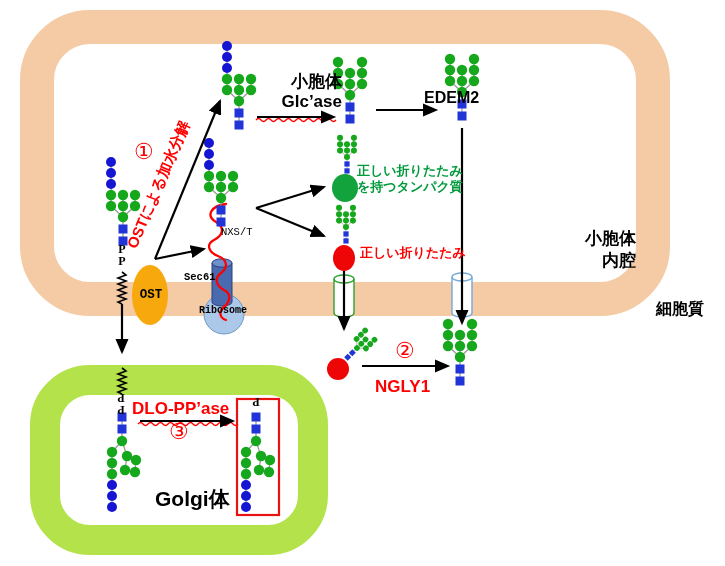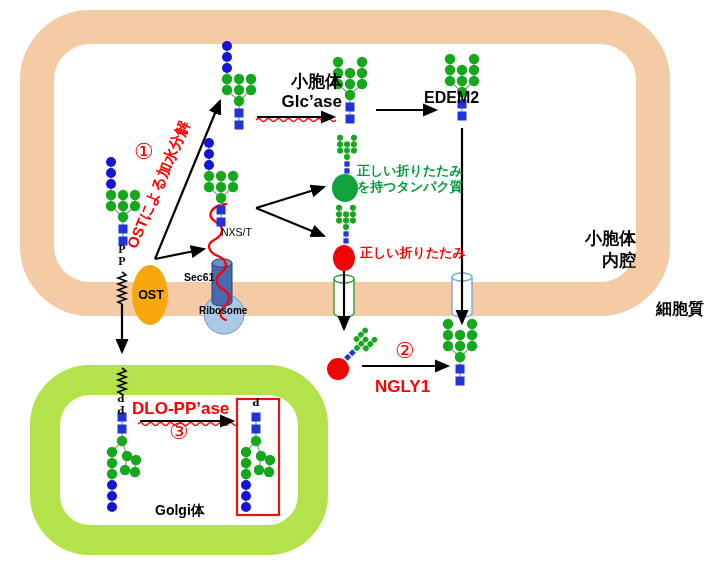--- a/index.html
+++ b/index.html
@@ -4,38 +4,38 @@
 <style>
   html,body{margin:0;padding:0;background:#fff;}
   .stage{position:relative;width:725px;height:566px;background:#fff;overflow:hidden;
          font-family:"Liberation Sans",sans-serif;}
   .er{position:absolute;left:20px;top:10px;width:650px;height:306px;box-sizing:border-box;
       border:34px solid #f5cba6;border-radius:70px;background:#fff;z-index:1;}
   .golgi{position:absolute;left:30px;top:365px;width:298px;height:190px;box-sizing:border-box;
       border:30px solid #b3e24b;border-radius:60px;background:#fff;z-index:1;}
   svg.overlay{position:absolute;left:0;top:0;z-index:2;}
   .lbl{position:absolute;z-index:3;font-weight:bold;color:#000;white-space:nowrap;line-height:1.2;}
-  .ser{font-family:Liberation Sans, sans-serif;}
+  .ser{font-family:Liberation Mono, monospace;}
   .red{color:#ff0000;}
   .green{color:#009a3c;}
   .ctr{text-align:right;}
   
   .l-step1{left:134px;top:139px;font-size:22px;font-weight:normal;}
   .l-ostrot{left:140px;top:233px;font-size:15px;transform:rotate(-67deg);transform-origin:0 100%;}
   .l-glcase{left:252px;top:72px;width:90px;font-size:17px;line-height:20px;}
   .l-edem2{left:376px;top:88px;font-size:16px;margin-left:48px;}
   .l-folded{left:357px;top:163px;font-size:13px;line-height:16px;}
   .l-misfolded{left:360px;top:245px;font-size:13px;}
   .l-lumen{left:540px;top:228px;width:96px;font-size:17px;line-height:22px;}
   .l-cyto{left:656px;top:299px;font-size:16px;}
   .l-step2{left:395px;top:338px;font-size:22px;font-weight:normal;}
   .l-ngly1{left:375px;top:377px;font-size:17px;}
   .l-dlo{left:132px;top:399px;font-size:17px;}
   .l-step3{left:169px;top:419px;font-size:22px;font-weight:normal;}
-  .l-golgibody{left:155px;top:502px;font-size:14px;text-align:right;}
+  .l-golgibody{left:155px;top:486px;font-size:21px;text-align:right;}
   .l-nxst{left:221px;top:226px;font-size:10.5px;font-weight:normal;}
   .l-sec61{left:184px;top:271px;font-size:10.5px;}
   .l-ribosome{left:199px;top:305px;font-size:10px;}
   .l-ost{left:133px;top:288px;width:36px;font-size:12.5px;text-align:center;}
   .p{position:absolute;z-index:3;font-family:"Liberation Serif",serif;font-weight:bold;
      font-size:12px;color:#000;width:10px;text-align:center;line-height:12px;}
   .p1{left:117px;top:243px;} .p2{left:117px;top:255px;}
   .p3{left:116px;top:392px;transform:rotate(180deg);}
   .p4{left:116px;top:404px;transform:rotate(180deg);}
   .p5{left:251px;top:396px;transform:rotate(180deg);}

